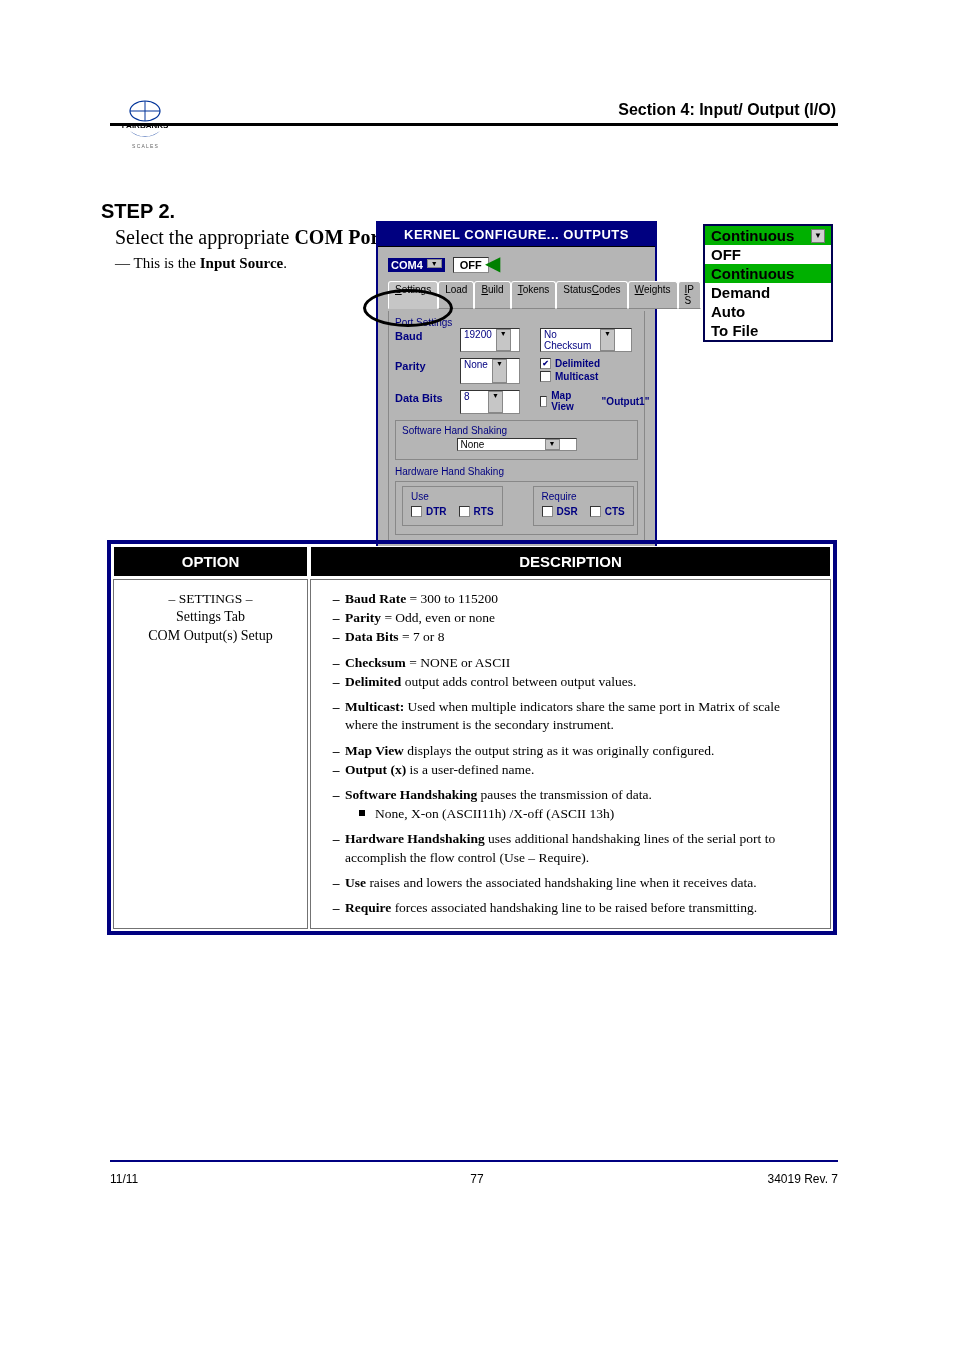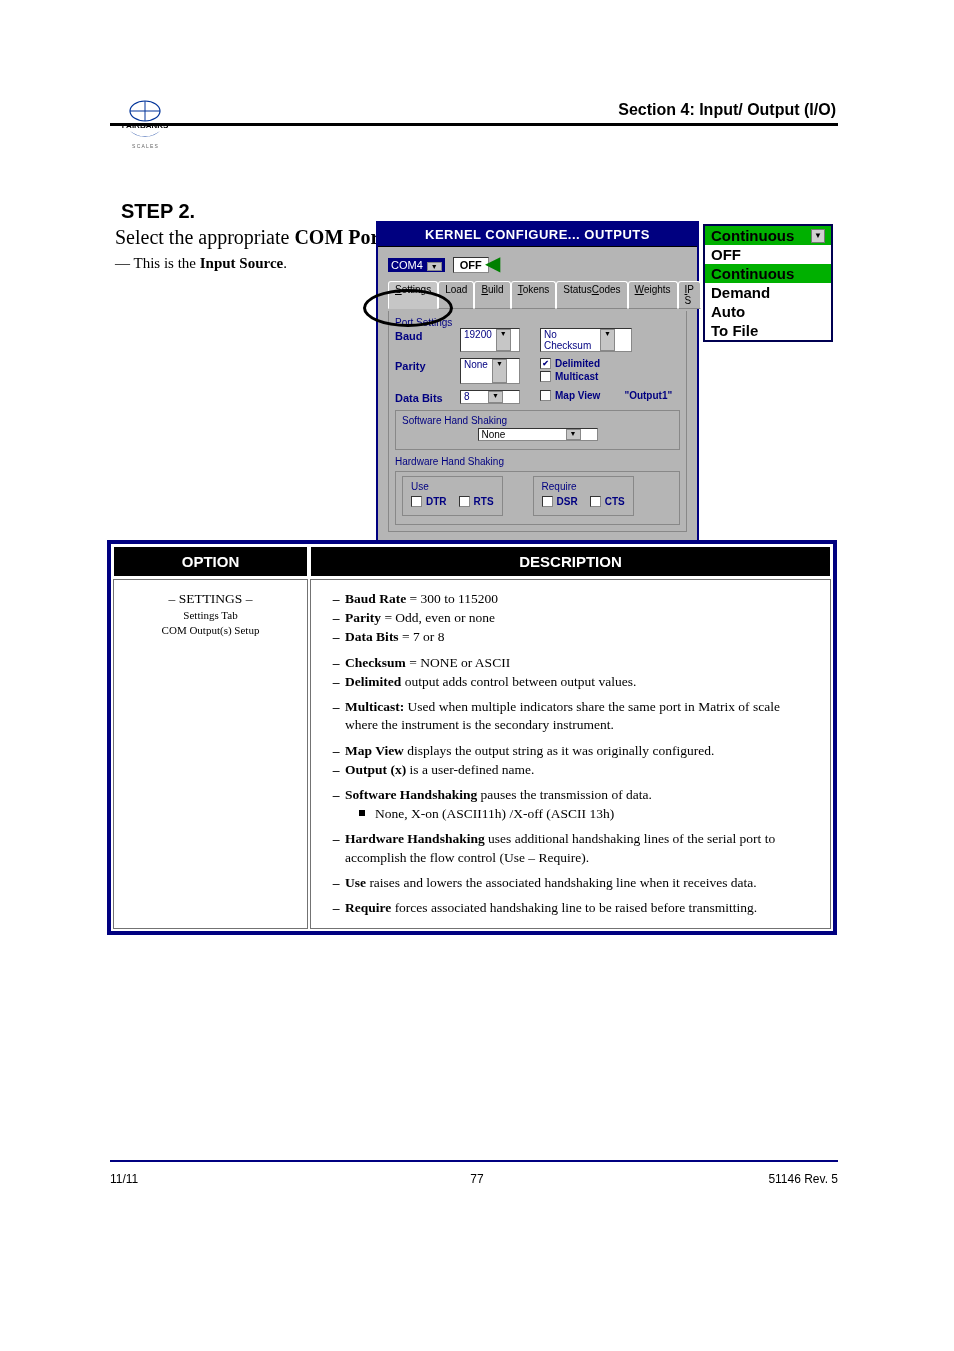--- a/index.html
+++ b/index.html
@@ -29,21 +29,21 @@
   .section-title {
     position: absolute;
     right: 118px;
     top: 101px;
     font-weight: 900;
     font-size: 16px;
     font-family: "Arial Black", Arial, sans-serif;
   }
   .step-label {
     position: absolute;
-    left: 121px;
+    left: 101px;
     top: 200px;
     font-weight: 900;
     font-size: 20px;
     font-family: "Arial Black", Arial, sans-serif;
   }
   .step-desc {
     position: absolute;
     left: 115px;
     top: 226px;
   }
@@ -94,21 +94,21 @@
     align-items: center;
     justify-content: center;
     font-size: 8px;
   }
   .dd-item { padding: 1px 6px; }
   .dd-item.highlighted {
     background: #00b000;
   }
 
   .dialog {
-    width: 323px;
+    width: 281px;
     border: 2px solid #000080;
     position: relative;
     background: #000080;
   }
   .dialog-title {
     background: #000080;
     color: #fff;
     text-align: center;
     font-weight: bold;
     font-size: 13px;
@@ -123,24 +123,24 @@
   .mode-row {
     display: flex;
     gap: 8px;
     align-items: center;
     margin-bottom: 8px;
   }
   .com-combo {
     background: #000080;
     color: #fff;
     font-size: 11px;
-    font-weight: normal;
+    font-weight: bold;
     padding: 1px 3px;
     display: inline-flex;
-    align-items: flex-end;
+    align-items: flex-start;
     position: relative;
   }
   .mini-caret {
     background: #c6c6c6;
     color: #000;
     font-size: 7px;
     padding: 0 3px;
     margin-left: 4px;
     border: 1px solid #888;
   }
@@ -299,21 +299,21 @@
   }
   .opt-left {
     text-align: center;
     font-family: "Arial Black", Arial, sans-serif;
     font-size: 15px;
     padding-top: 14px;
   }
   .opt-left .mdash { font-family: "Times New Roman", serif; }
   .opt-left .sub {
     font-family: "Times New Roman", serif;
-    font-size: 11px;
+    font-size: 14px;
     font-weight: normal;
   }
   .desc-row { display: flex; align-items: baseline; margin-bottom: 1px; }
   .desc-row .dash { width: 18px; text-align: center; flex-shrink: 0; font-weight: bold; }
   .desc-row .txt { flex: 1; }
   .desc-row .txt .b { font-weight: bold; }
   .desc-bullet { display: flex; align-items: flex-start; margin-bottom: 1px; padding-left: 32px; }
   .desc-bullet .blt { width: 6px; height: 6px; background: #000; margin-top: 5px; margin-right: 10px; flex-shrink: 0; }
   .sep { height: 6px; }
 
@@ -571,13 +571,13 @@
             <div class="txt"><span class="b">Require</span><span> forces associated handshaking line to be raised before transmitting.</span></div>
           </div>
         </td>
     </tr>
   </tbody>
 </table>
 
 <div class="footer-line"></div>
 <div class="footer-left">11/11</div>
 <div class="footer-center">77</div>
-<div class="footer-right">51146 Rev. 5</div>
+<div class="footer-right">34019 Rev. 7</div>
 
 </body></html>

